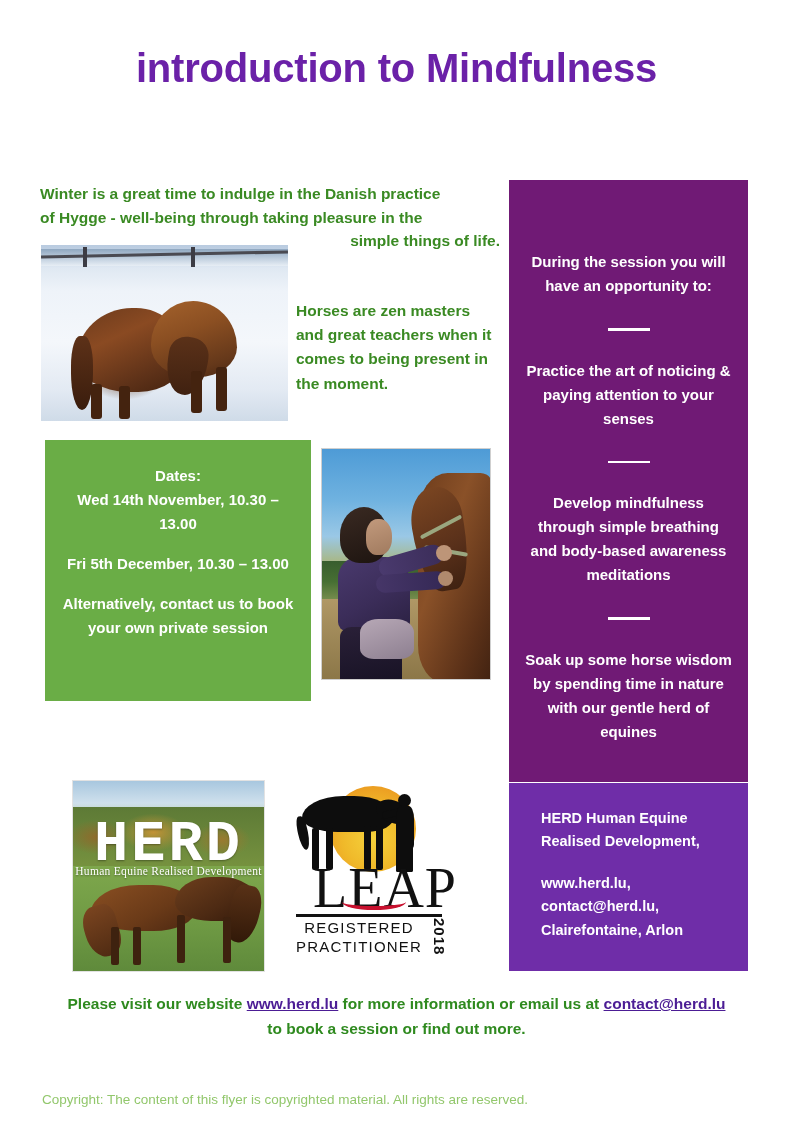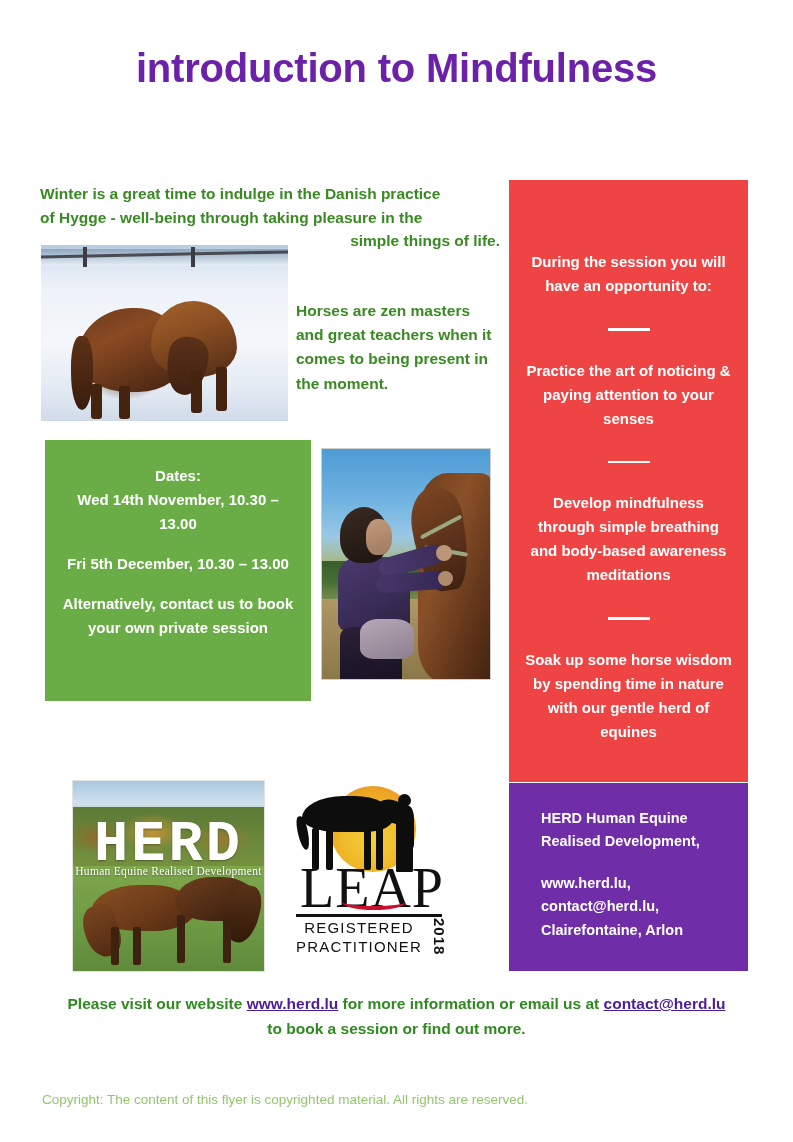--- a/index.html
+++ b/index.html
@@ -295,21 +295,21 @@
   }
   #logo-leap .person-arm {
     position: absolute; left: 98px; top: 28px; width: 20px; height: 7px;
     background: #0d0d0d; border-radius: 3px; transform: rotate(-12deg);
   }
   #logo-leap .person-legs {
     position: absolute; left: 112px; top: 62px; width: 17px; height: 28px;
     background: #0d0d0d; border-radius: 10% 10% 6% 6%;
   }
   #logo-leap .leap-word {
-    position: absolute; left: 3px; top: 78px; width: 100%;
+    position: absolute; left: 16px; top: 78px; width: 100%;
     text-align: center; color: #111111;
     font-family: "Liberation Serif", serif;
     font-size: 56px; font-weight: normal; letter-spacing: 1px;
     line-height: 1;
   }
   #logo-leap .swoosh {
     position: absolute; left: 58px; top: 112px; width: 64px; height: 16px;
     border-bottom: 4px solid #c8102e;
     border-radius: 0 0 50% 50%;
   }
@@ -341,21 +341,21 @@
     text-align: center;
     padding: 24px 12px 12px 12px;
   }
   #dates-box .blk { margin-bottom: 16px; }
   #dates-box .blk:last-child { margin-bottom: 0; }
 
   
   #session-panel {
     position: absolute;
     left: 509px; top: 180px; width: 239px; height: 602px;
-    background: #ef4444;
+    background: #701a75;
     color: #ffffff;
     font-size: 15px;
     font-weight: bold;
     line-height: 1.6;
     text-align: center;
     padding: 70px 14px 14px 14px;
   }
   #session-panel .sep {
     width: 42px; height: 2.5px; background: #ffffff;
     margin: 30px auto 28px auto;

